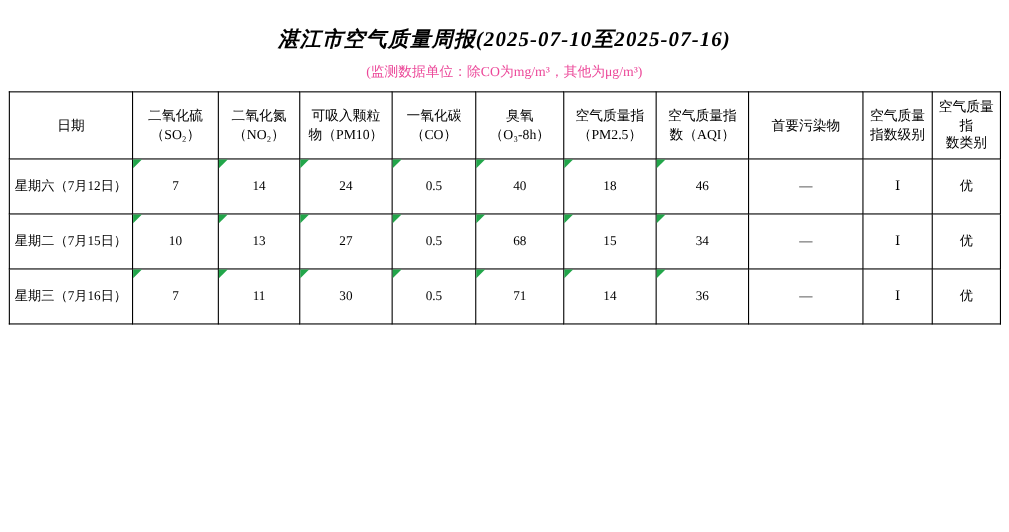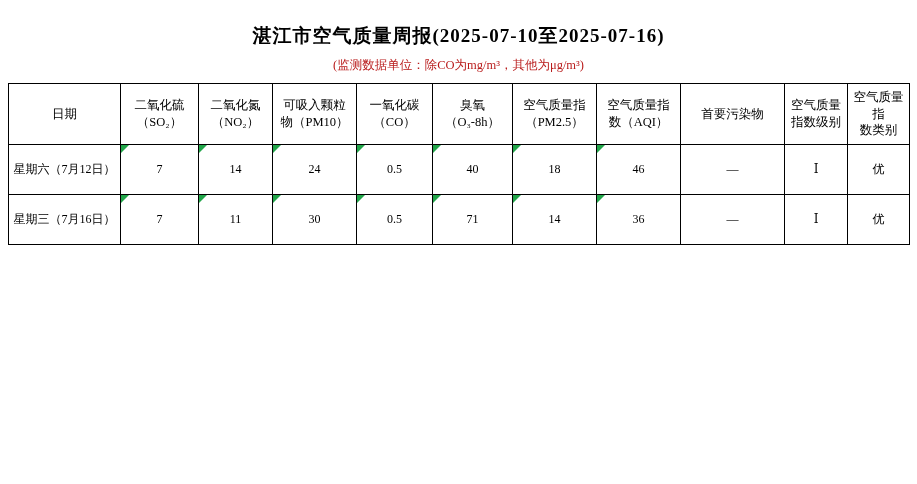--- a/index.html
+++ b/index.html
@@ -22,26 +22,27 @@
     padding: 0 8px;
   }
   .title {
     text-align: center;
     font-size: 19px;
     font-weight: bold;
     letter-spacing: 1px;
     padding-top: 23px;
     padding-bottom: 8px;
     color: #000;
+    font-style: italic;
   }
   .subtitle {
     text-align: center;
     font-size: 12.5px;
     padding-bottom: 9px;
-    color: #b91c1c;
+    color: #ec4899;
   }
   table.aqi {
     width: 901px;
     border-collapse: collapse;
     table-layout: fixed;
     margin: 0 auto;
   }
   table.aqi th, table.aqi td {
     border: 1px solid #000000;
     text-align: center;
@@ -169,20 +170,36 @@
         <td class="mark">18</td>
         <td class="mark">46</td>
         <td>
           <span class="stack-line">—</span>
           <span class="stack-line"></span>
         </td>
         <td>Ⅰ</td>
         <td class="cat-you">优</td>
       </tr>
       <tr>
+        <td class="daycell">星期二（7月15日）</td>
+        <td class="mark">10</td>
+        <td class="mark">13</td>
+        <td class="mark">27</td>
+        <td class="mark">0.5</td>
+        <td class="mark">68</td>
+        <td class="mark">15</td>
+        <td class="mark">34</td>
+        <td>
+          <span class="stack-line">—</span>
+          <span class="stack-line"></span>
+        </td>
+        <td>Ⅰ</td>
+        <td class="cat-you">优</td>
+      </tr>
+      <tr>
         <td class="daycell">星期三（7月16日）</td>
         <td class="mark">7</td>
         <td class="mark">11</td>
         <td class="mark">30</td>
         <td class="mark">0.5</td>
         <td class="mark">71</td>
         <td class="mark">14</td>
         <td class="mark">36</td>
         <td>
           <span class="stack-line">—</span>

